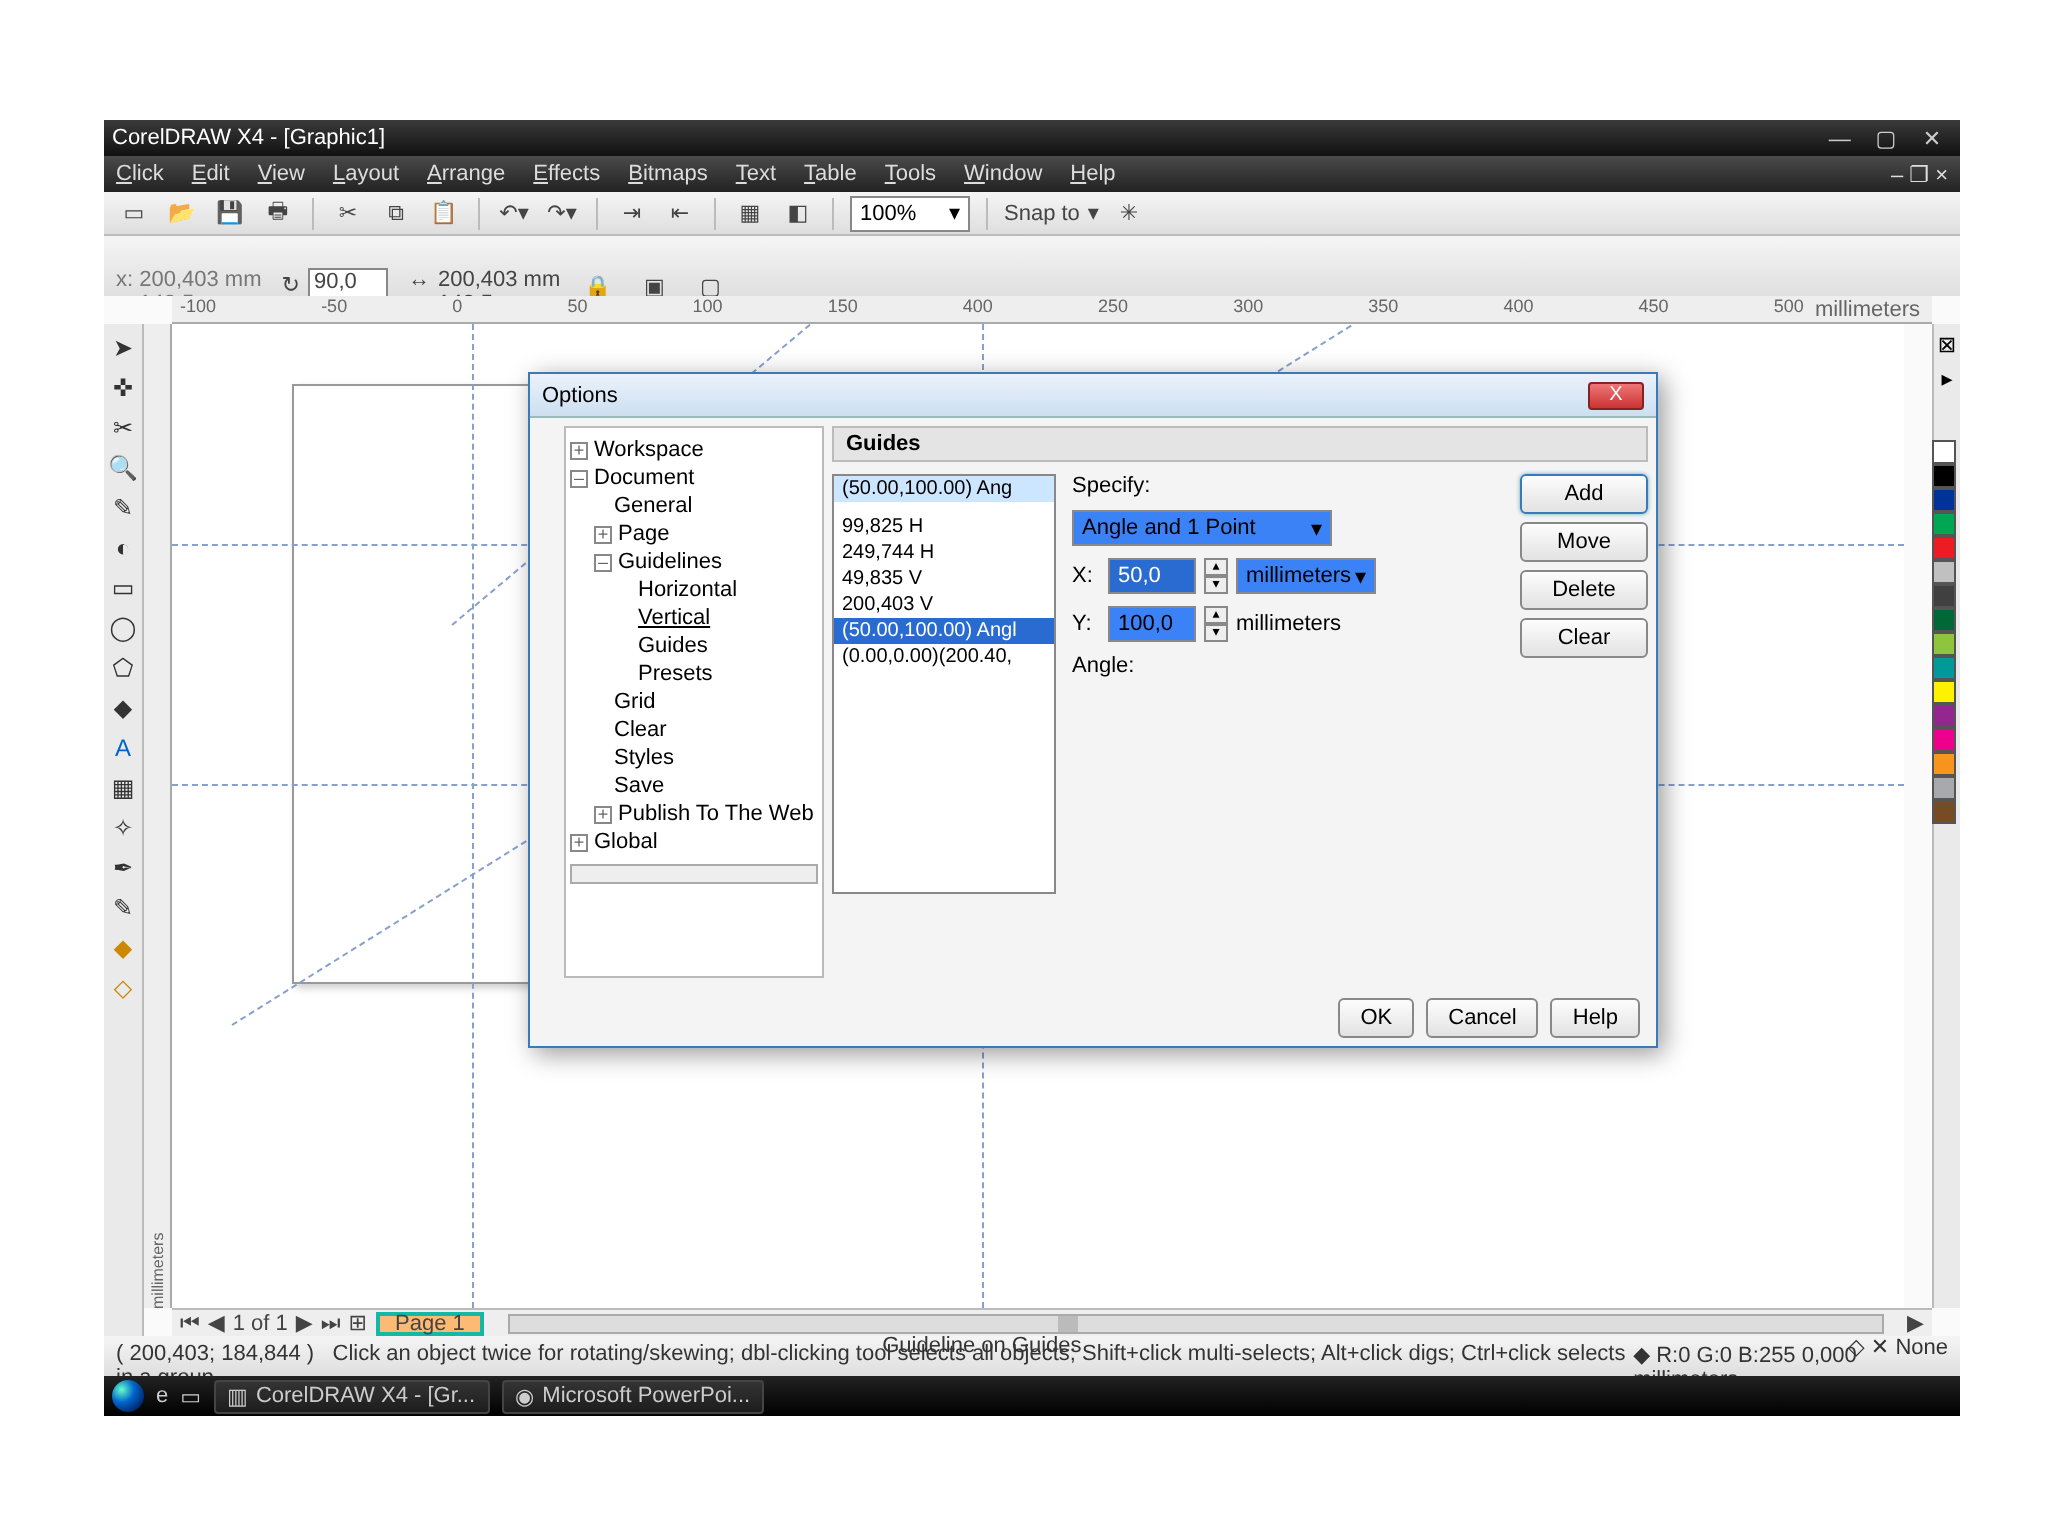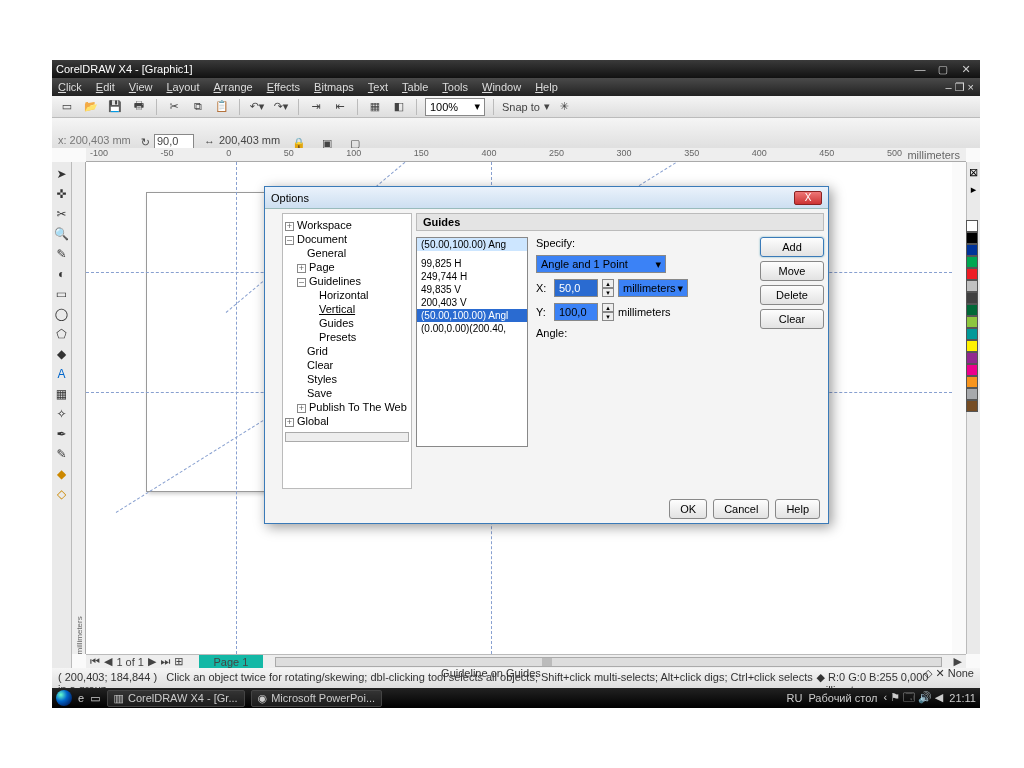--- a/index.html
+++ b/index.html
@@ -31,21 +31,21 @@
   .toolbox { position:absolute; top:14px; left:0; width:20px; bottom:0; background:#eaeaea; border-right:1px solid #bbb; display:flex; flex-direction:column; gap:4px; padding-top:4px; align-items:center;}
   .toolbox .tool { width:16px; height:16px; display:flex; align-items:center; justify-content:center; color:#333; font-size:12px;}
   .rightbar { position:absolute; top:14px; right:0; width:14px; bottom:14px; background:#eaeaea; border-left:1px solid #bbb; display:flex; flex-direction:column; align-items:center; padding-top:4px; gap:4px;}
   .colordock { position:absolute; right:-14px; top:80px; width:14px; display:flex; flex-direction:column;}
   .colordock div { width:12px; height:12px; border:1px solid #555; margin-bottom:0;}
   .canvas { position:absolute; top:14px; left:34px; right:28px; bottom:14px; background:#fff; overflow:hidden;}
   .canvas .page { position:absolute; left:60px; top:30px; width:430px; height:300px; border:1px solid #999; box-shadow:2px 2px 4px rgba(0,0,0,0.2); background:#fff;}
   .canvas .gline { position:absolute; border-top:1px dashed #88a0d0; }
   .canvas .gdiag { position:absolute; border-top:1px dashed #88a0d0; transform-origin: left center; }
   .pagenav { position:absolute; left:34px; right:14px; bottom:0; height:14px; background:#eee; border-top:1px solid #bbb; display:flex; align-items:center; gap:4px; padding:0 4px; font-size:10px; color:#444;}
-  .pagenav .ptab { background:#eab308; border:7px solid #14b8a6; padding:0 8px; height:12px; display:flex; align-items:center;margin-left:11px;}
+  .pagenav .ptab { background:#fdba74; border:2px solid #14b8a6; padding:0 8px; height:12px; display:flex; align-items:center;}
   .pagenav .hscroll { flex:1; height:10px; margin:0 8px; background:#ddd; border:1px solid #aaa; position:relative;}
   .pagenav .hscroll .thumb { position:absolute; left:40%; width:10px; top:0; bottom:0; background:#bbb;}
   .statusbar { position:absolute; left:0; right:0; bottom:20px; height:20px; background:linear-gradient(#f5f5f5,#dedede); color:#333; display:flex; flex-direction:column; justify-content:center; padding:0 6px; font-size:10px;}
   .statusbar .row { display:flex; justify-content:space-between; align-items:center; height:10px;}
   .taskbar { position:absolute; left:0; right:0; bottom:0; height:20px; background:linear-gradient(#222,#000); display:flex; align-items:center; padding:0 4px; gap:6px; color:#ccc; font-size:10px; justify-content:space-between;}
   .taskbar .left { display:flex; align-items:center; gap:6px;}
   .taskbar .tbtn2 { background:rgba(255,255,255,0.1); border:1px solid #444; padding:1px 6px; border-radius:2px; display:flex; gap:4px; align-items:center;}
   .startorb { width:16px; height:16px; border-radius:50%; background:radial-gradient(circle at 30% 30%, #6fc, #06c 40%, #003 100%); }
 
   
@@ -277,26 +277,20 @@
   </div>
 
   <div class="taskbar">
     <div class="left">
       <div class="startorb"></div>
       <span>e</span>
       <span>▭</span>
       <div class="tbtn2">▥ <span>CorelDRAW X4 - [Gr...</span></div>
       <div class="tbtn2">◉ <span>Microsoft PowerPoi...</span></div>
     </div>
-    <div class="left">
-      <span>RU</span>
-      <span>Рабочий стол</span>
-      <span>‹ ⚑ 🗔 🔊 ◀</span>
-      <span>21:11</span>
-    </div>
   </div>
 
   <div class="dlg">
     <div class="dtitle">
       <span>Options</span>
       <div class="x">X</div>
     </div>
     <div class="dbody">
       <div class="tree">
         <div class="nd"><span class="pm">+</span><span class="link">Workspace</span></div>

